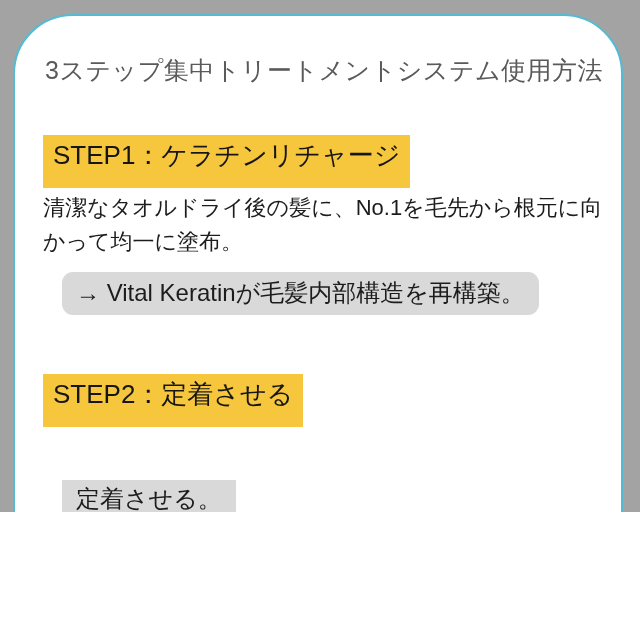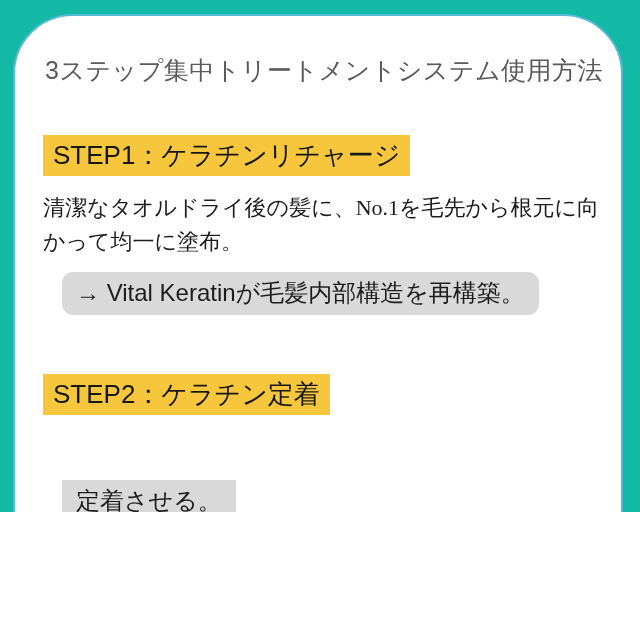--- a/index.html
+++ b/index.html
@@ -8,21 +8,21 @@
     width: 640px;
     height: 640px;
     background: #ffffff;
     font-family: "Liberation Sans", "DejaVu Sans", sans-serif;
     -webkit-font-smoothing: antialiased;
   }
   .stage {
     position: relative;
     width: 640px;
     height: 512px;
-    background: #14b8a6;
+    background: #a3a3a3;
     overflow: hidden;
   }
   .card {
     position: absolute;
     left: 13px;
     top: 14px;
     width: 610px;
     height: 608px;
     background: #ffffff;
     border: 2px solid #54bbd2;
@@ -42,33 +42,32 @@
   }
   .step-heading {
     position: absolute;
     left: 28px;
     display: inline-block;
     background: #f6c63c;
     color: #161616;
     font-size: 26px;
     line-height: 30px;
     font-weight: 500;
-    padding: 5px 10px 6px 10px;
+    padding: 5px 10px 18px 10px;
     white-space: nowrap;
   }
   .heading-step1 { top: 119px; }
   .heading-step2 { top: 358px; }
   .step-body {
     position: absolute;
     left: 28px;
     width: 566px;
     font-size: 22px;
     line-height: 34px;
     color: #1c1c1c;
-    font-family: Liberation Serif, serif;
   }
   .body-step1 { top: 175px; }
   .body-step2 { top: 408px; }
   .result-block {
     position: absolute;
     left: 47px;
   }
   .result-step1 { top: 256px; }
   .result-step2 { top: 464px; }
   .result-line {
@@ -76,39 +75,39 @@
     width: fit-content;
     background: #d9d9d9;
     color: #1c1c1c;
     font-size: 24px;
     line-height: 28px;
     padding: 7px 14px 8px 14px;
     white-space: nowrap;
   }
   .result-line.single { border-radius: 11px; }
   .result-line.first  { border-radius: 11px 11px 11px 0; }
-  .result-line.last   { border-radius: 0 0 11px 11px; }
+  .result-line.last   { border-radius: 0 0 11px 11px; font-family: Liberation Mono, monospace; }
 </style>
 </head>
 <body>
 
 <div class="stage">
   <div class="card">
 
     <div class="page-title">3ステップ集中トリートメントシステム使用方法</div>
 
     <div class="step-heading heading-step1">STEP1：ケラチンリチャージ</div>
 
     <div class="step-body body-step1">清潔なタオルドライ後の髪に、No.1を毛先から根元に向かって均一に塗布。</div>
 
     <div class="result-block result-step1">
       <span class="result-line single">→ Vital Keratinが毛髪内部構造を再構築。</span>
     </div>
 
-    <div class="step-heading heading-step2">STEP2：ケラチン定着</div>
+    <div class="step-heading heading-step2">STEP2：定着させる</div>
 
 
     <div class="result-block result-step2">
       <span class="result-line last">定着させる。</span>
     </div>
 
   </div>
 </div>
 
 </body></html>

